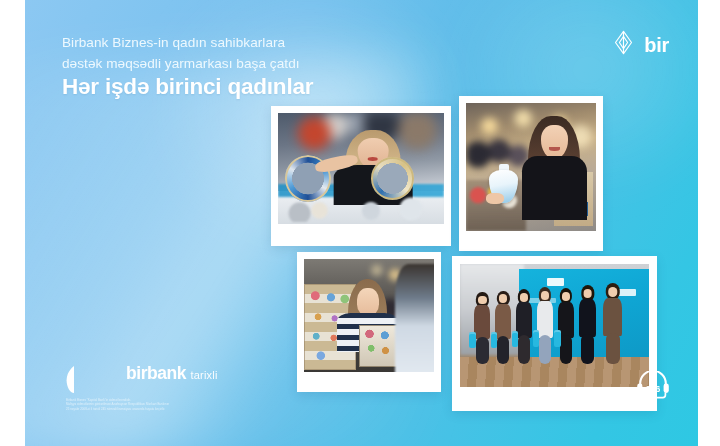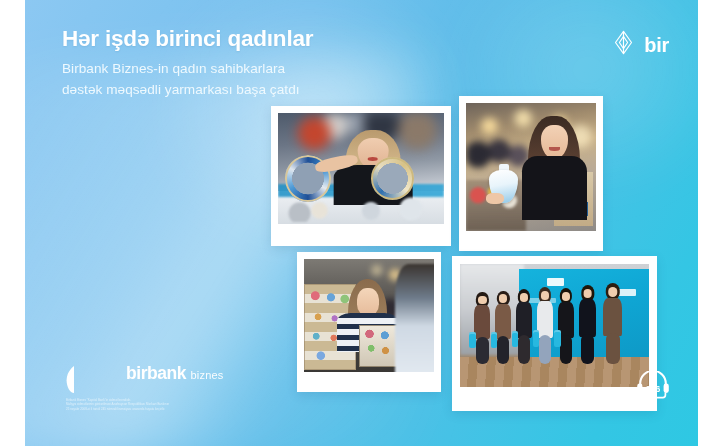--- a/index.html
+++ b/index.html
@@ -294,25 +294,25 @@
 </head>
 <body>
 
 <div id="banner">
 
   <div id="glow-soft"></div>
   <div id="glow-streak"></div>
   <div id="glow-tr"></div>
 
   <div id="headline-block">
-    <div id="headline">Hər işdə birinci qadınlar</div>
     <div id="subtitle">
       <span>Birbank Biznes-in qadın sahibkarlara</span><br>
       <span>dəstək məqsədli yarmarkası başa çatdı</span>
     </div>
+    <div id="headline">Hər işdə birinci qadınlar</div>
   </div>
 
   <div id="bir-logo">
     <svg id="bir-mark" viewBox="0 0 19 25">
       <g fill="none" stroke="#ffffff" stroke-width="1.15" stroke-linejoin="round">
         <path d="M9.5 1.3 L17.5 12.5 L9.5 23.7 L1.5 12.5 Z"></path>
         <path d="M9.5 6.4 L13.6 12.5 L9.5 18.6 L5.4 12.5 Z"></path>
         <path d="M9.5 1.3 L9.5 23.7"></path>
       </g>
     </svg>
@@ -446,21 +446,21 @@
     </div>
   </div>
 
   <div id="birbank-logo">
     <div id="bb-top">
       <svg id="bb-mark" viewBox="0 0 9 27">
         <path d="M8 0 C8 0 0.6 5 0.6 14.2 C0.6 21 4 27 8 27 Z" fill="#ffffff"></path>
       </svg>
       <span id="bb-words">
         <span id="bb-name">birbank</span>
-        <span id="bb-sub">biznes</span>
+        <span id="bb-sub">tarixli</span>
       </span>
     </div>
     <div id="bb-fine">
       <span>Birbank Biznes “Kapital Bank”in xidmət brendidir.</span><br>
       <span>Maliyyə xidmətlərinin göstərilməsi Azərbaycan Respublikası Mərkəzi Bankının</span><br>
       <span>25 noyabr 2008-ci il tarixli 245 nömrəli lisenziyası əsasında həyata keçirilir.</span>
     </div>
   </div>
 
   <div id="callcenter">

